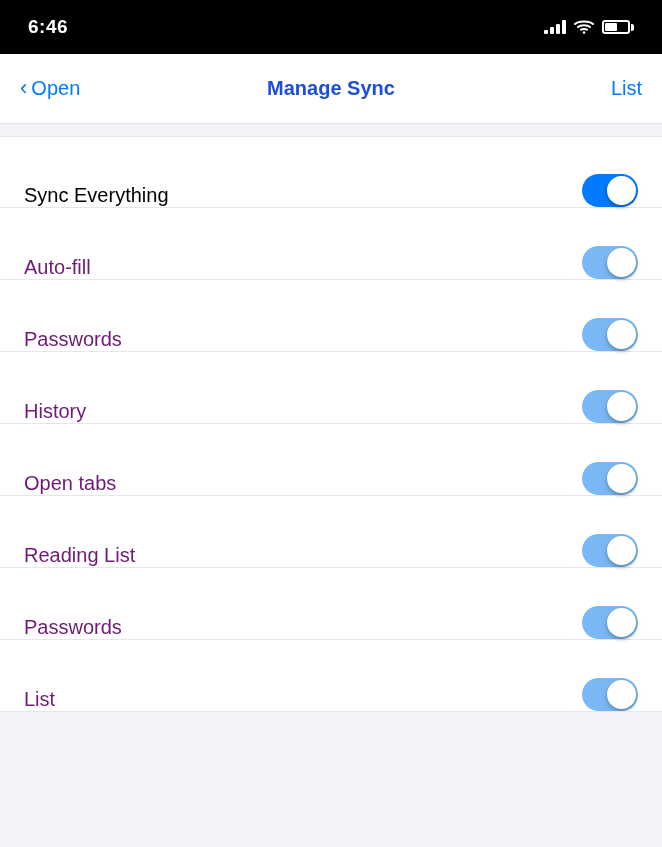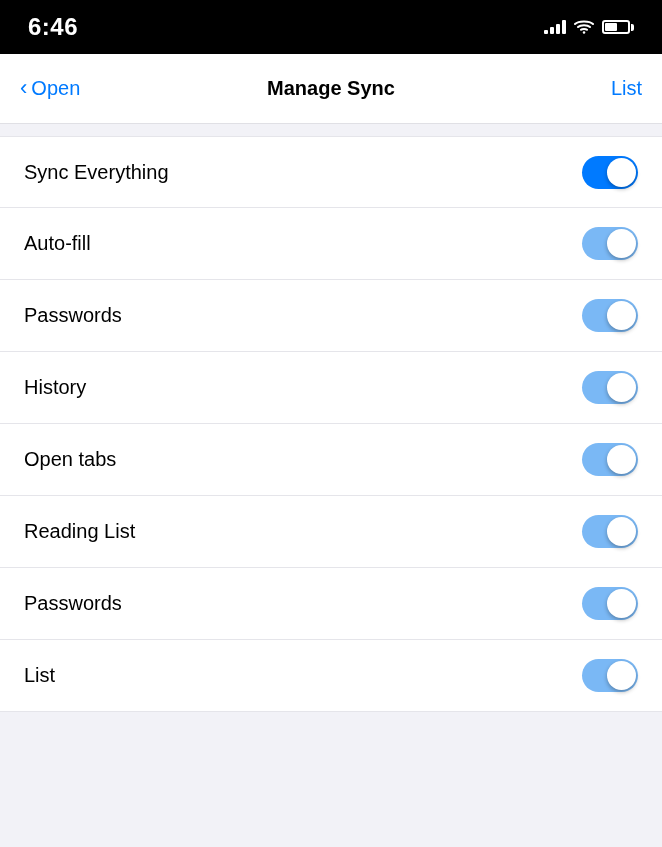--- a/index.html
+++ b/index.html
@@ -18,21 +18,21 @@
       background: #000;
       height: 54px;
       display: flex;
       align-items: center;
       justify-content: space-between;
       padding: 0 28px;
     }
 
     .status-time {
       color: #fff;
-      font-size: 24px;
+      font-size: 19px;
       font-weight: 600;
       letter-spacing: 0.5px;
     }
 
     .status-icons {
       display: flex;
       align-items: center;
       gap: 8px;
     }
 
@@ -105,59 +105,59 @@
       font-size: 22px;
       margin-top: -1px;
     }
 
     .nav-title {
       position: absolute;
       left: 50%;
       transform: translateX(-50%);
       font-size: 20px;
       font-weight: 700;
-      color: #000000;
+      color: #1d4ed8;
     }
 
     .nav-done {
       color: #007aff;
       font-size: 20px;
       font-weight: 500;
       cursor: pointer;
       background: none;
       border: none;
     }
 
     
     .settings-list {
       background: #f2f2f7;
       padding-top: 12px;
     }
 
     .settings-row {
       background: #fff;
       display: flex;
-      align-items: center;
+      align-items: flex-end;
       justify-content: space-between;
       padding: 0 24px;
       height: 72px;
       border-bottom: 1px solid #e5e5ea;
     }
 
     .settings-row:first-child {
       border-top: 1px solid #e5e5ea;
     }
 
     .row-label {
       font-size: 20px;
       color: #000;
     }
 
     .row-label.dimmed {
-      color: #000000;
+      color: #701a75;
     }
 
     
     .toggle {
       width: 56px;
       height: 33px;
       border-radius: 17px;
       position: relative;
       cursor: pointer;
       transition: background 0.2s;

